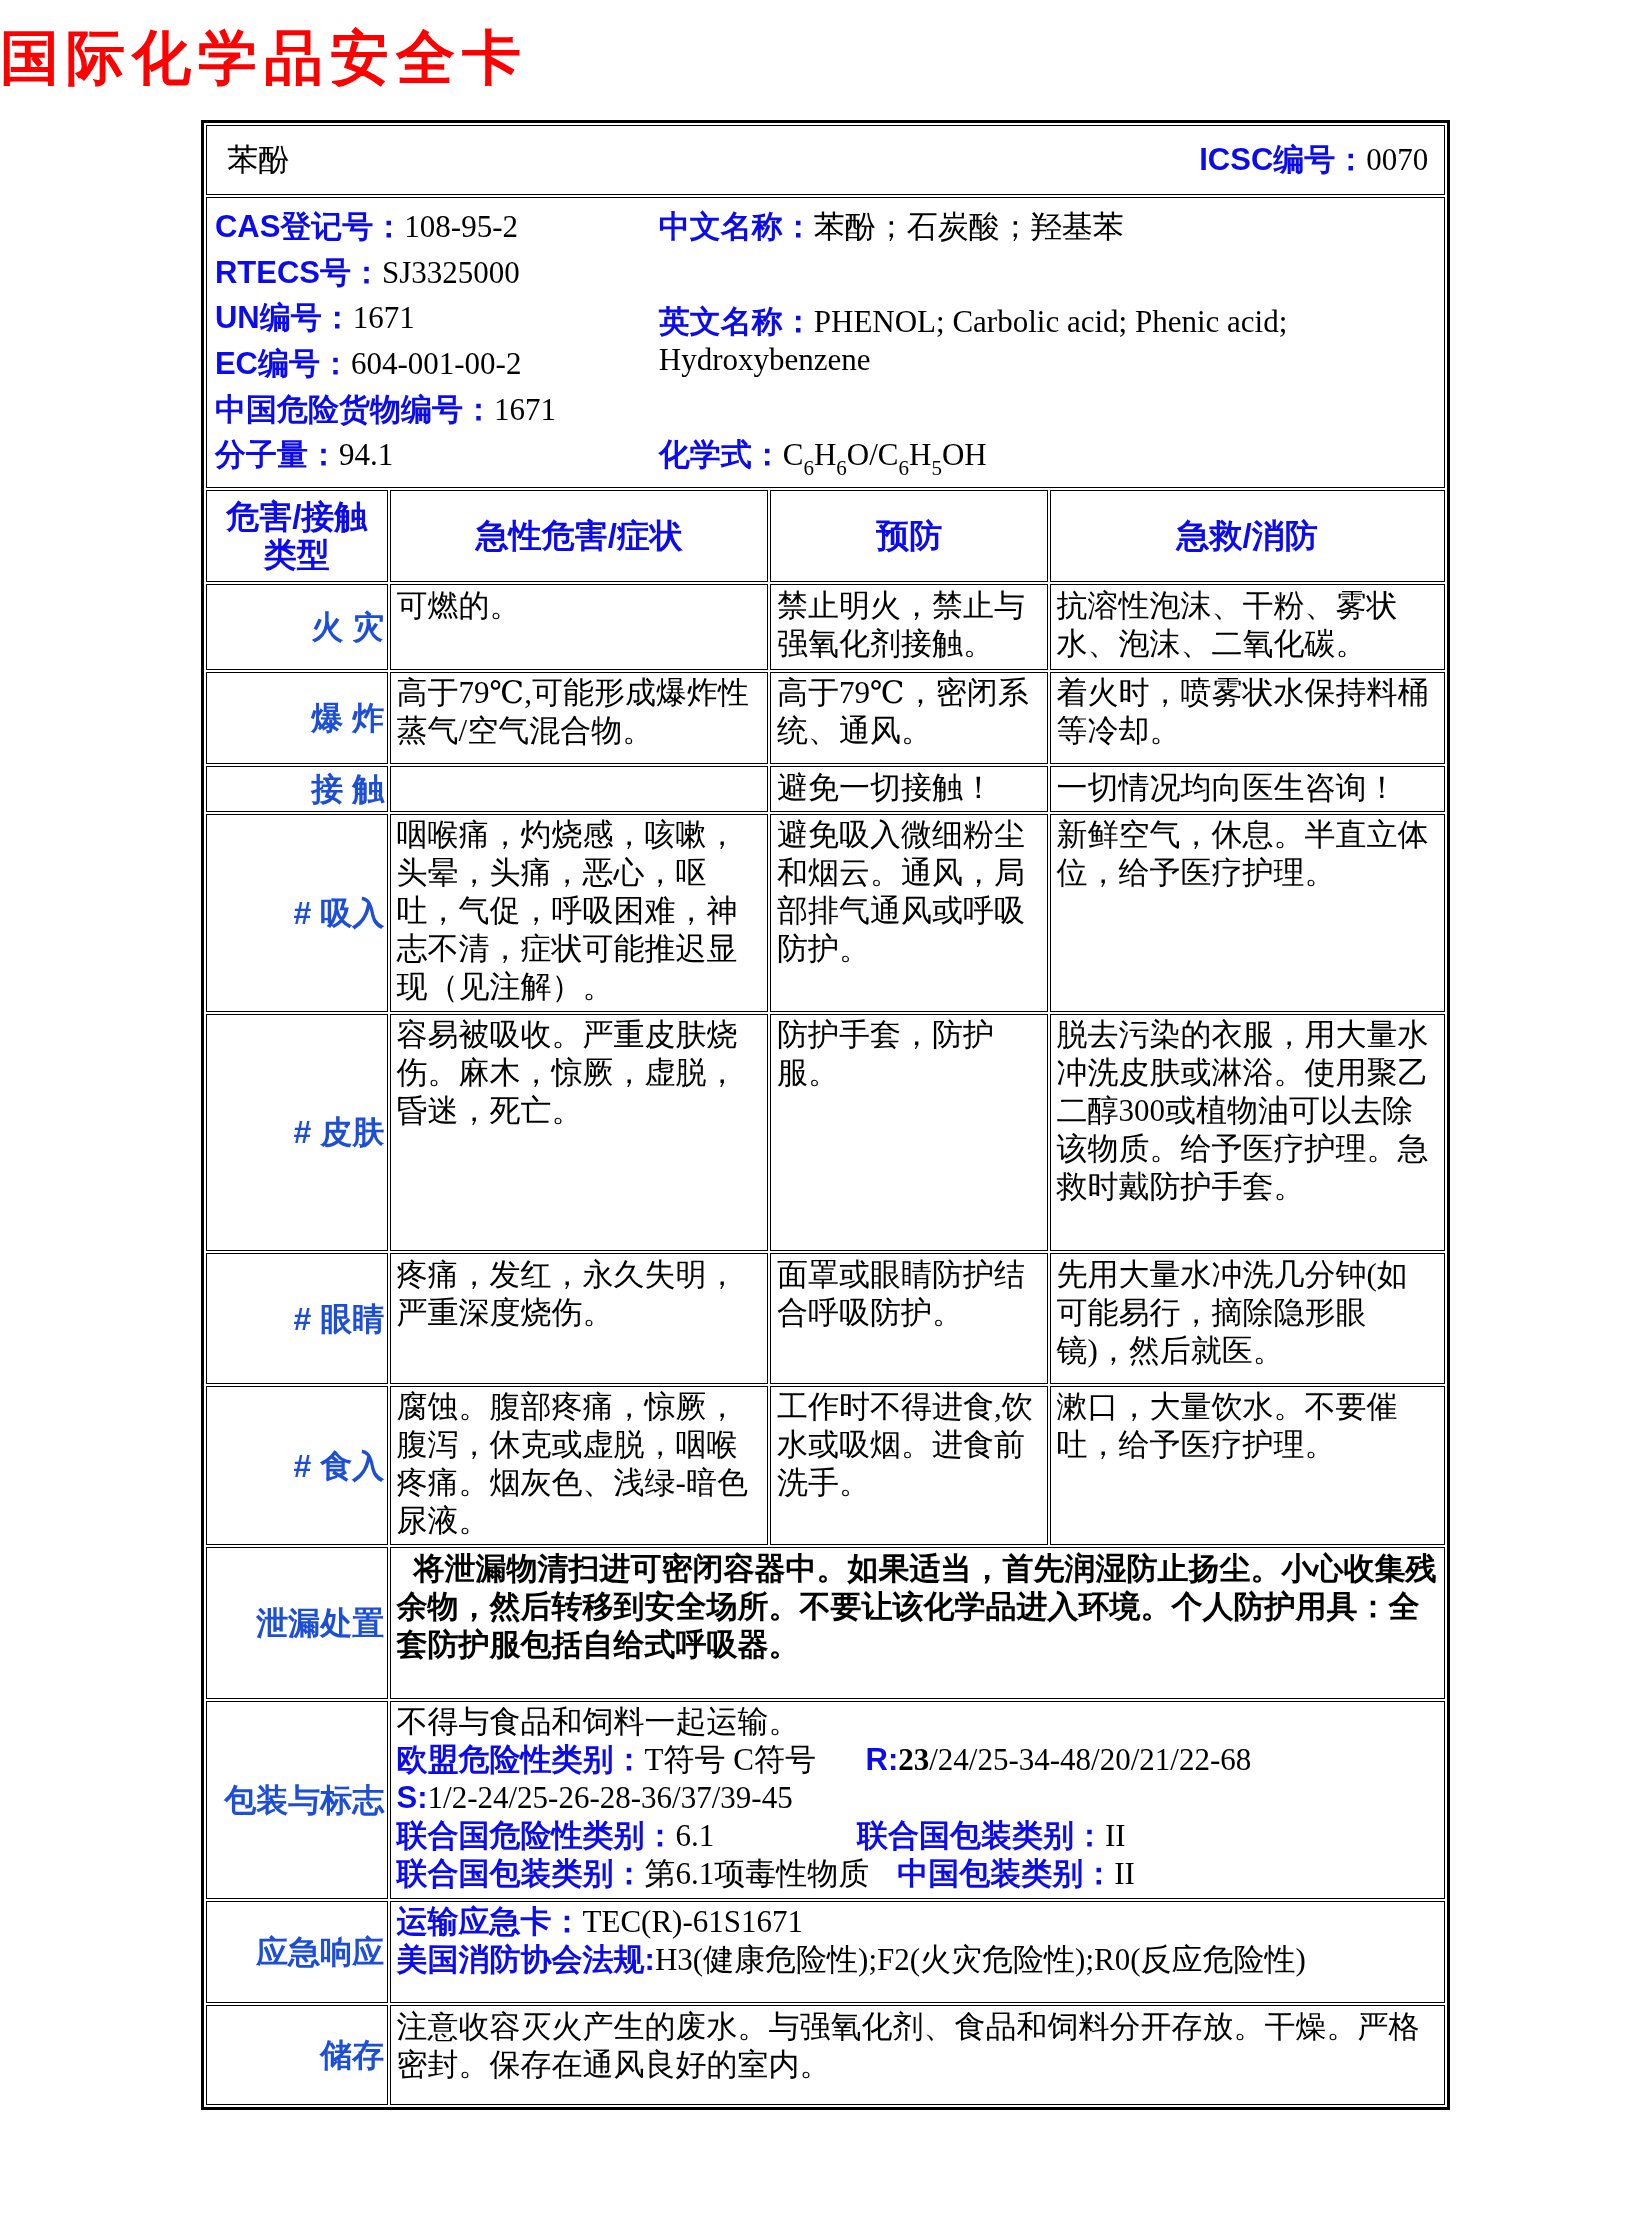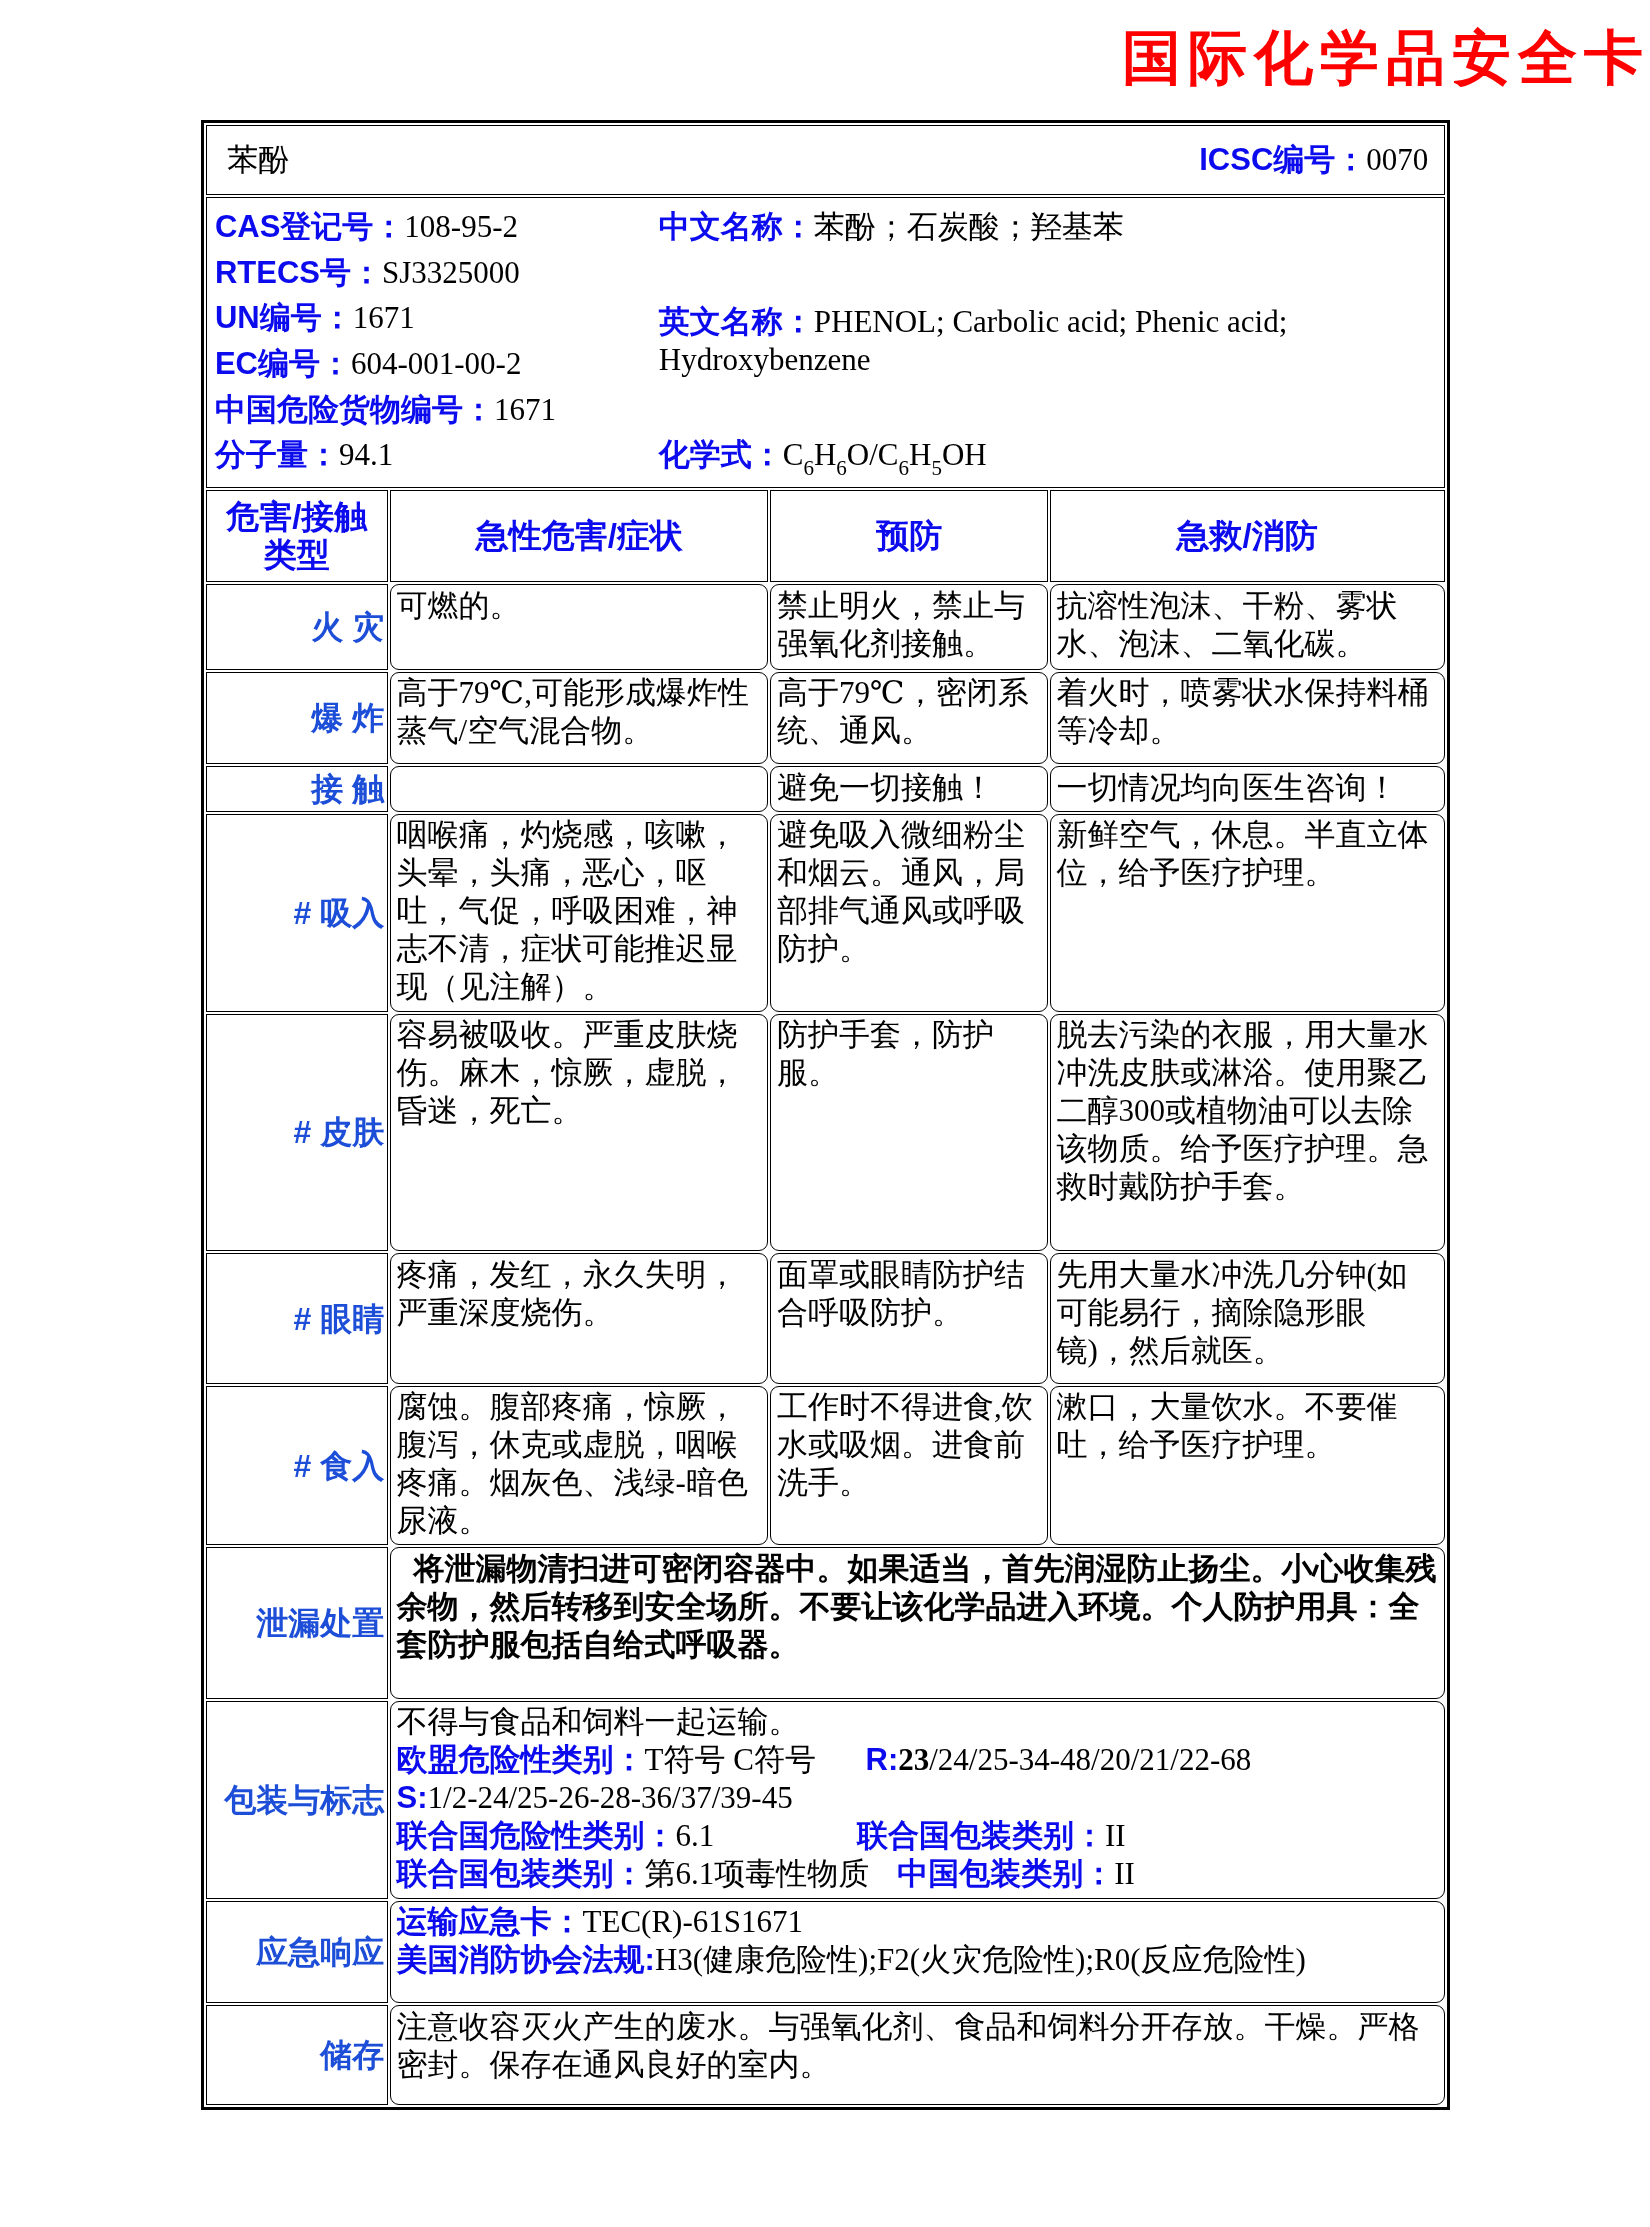--- a/index.html
+++ b/index.html
@@ -7,21 +7,21 @@
     position: relative;
     width: 1650px;
     height: 2227px;
     background: #ffffff;
     font-family: "Liberation Serif", "DejaVu Serif", serif;
     color: #000000;
     overflow: hidden;
   }
   .title {
     margin: 29px 0 32px 0;
-    text-align: right;
+    text-align: left;
     font-family: "Liberation Sans", "DejaVu Sans", sans-serif;
     font-weight: bold;
     font-size: 59px;
     line-height: 1;
     letter-spacing: 7px;
     color: #ff0000;
   }
   table.frame {
     margin: 0 auto;
     width: 1249px;
@@ -78,21 +78,21 @@
   
   td.row-label {
     text-align: right;
     vertical-align: middle;
     font-family: "Liberation Sans", "DejaVu Sans", sans-serif;
     font-weight: bold;
     font-size: 32px;
     color: #1d4ed8;
     padding: 2.8px 2.8px;
   }
-  td.content { padding: 1.4px 5.6px 4.2px 5.6px; border-radius: 9px; }
+  td.content { padding: 1.4px 5.6px 4.2px 5.6px; }
   
   tr.r-fire     td { height: 78px; }
   tr.r-expl     td { height: 85px; }
   tr.r-contact  td { height: 38px;  }
   tr.r-inhale   td { height: 180px; }
   tr.r-skin     td { height: 230px; margin-left: 11px; }
   tr.r-eyes     td { height: 123px; }
   tr.r-ingest   td { height: 146px; }
   tr.r-spill    td { height: 144px; }
   tr.r-pack     td { height: 178px; }

